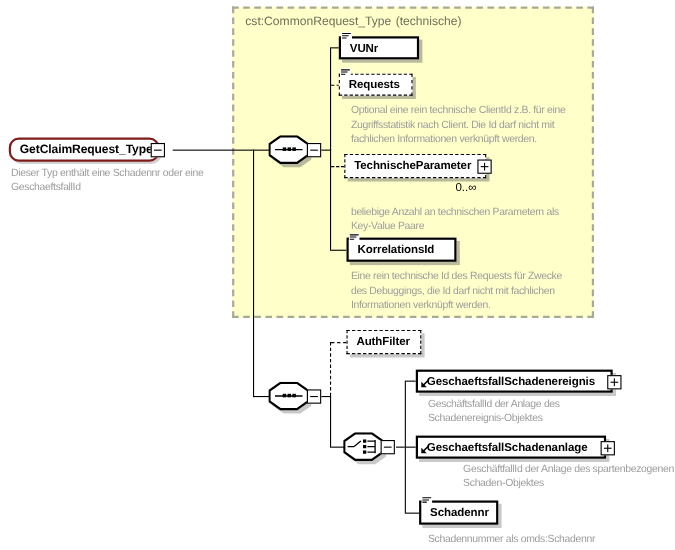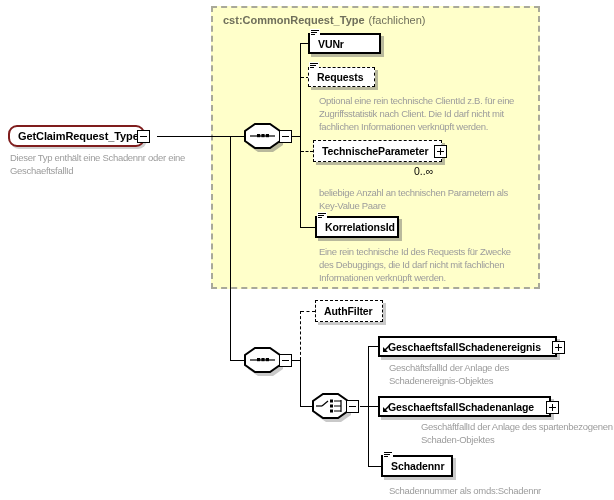--- a/index.html
+++ b/index.html
@@ -2,21 +2,21 @@
 <html><head>
 <meta charset="utf-8">
 <style>
   html,body{margin:0;padding:0;background:#fff;}
   .canvas{position:relative;width:614px;height:500px;background:#ffffff;overflow:hidden;
           font-family:"Liberation Sans", sans-serif;}
   
   .ext{position:absolute;left:211px;top:6px;width:329px;height:283px;background:#ffffca;
        border:2px dashed #a9a99a;box-sizing:border-box;}
   .ext-title{position:absolute;left:10px;top:6px;font-size:11px;color:#6f6f5b;white-space:nowrap;}
-  .ext-title .b{font-weight:bold;}
+  .ext-title .b{font-weight:normal;}
   .ext-title .n{margin-left:4px;font-weight:normal;}
   
   .ln{position:absolute;background:#000;}
   .lnh-d{position:absolute;height:0;border-top:1px dashed #000;background:none;}
   .lnv-d{position:absolute;width:0;border-left:1px dashed #000;background:none;}
   
   .ebox{position:absolute;background:#fff;box-sizing:border-box;display:flex;align-items:center;
         white-space:nowrap;}
   .solid{border:2px solid #000;box-shadow:3px 3px 0 #b9b99c;}
   .dash{border:1px dashed #000;box-shadow:3px 3px 0 #b9b99c;}
@@ -43,21 +43,21 @@
   .aref{position:absolute;left:1px;bottom:1px;}
   .oct{position:absolute;}
 </style>
 </head>
 <body>
 
 <div class="canvas">
 
   <div class="ext">
     <div class="ext-title">
-      <span class="b">cst:CommonRequest_Type</span><span class="n">(fachlichen)</span>
+      <span class="b">cst:CommonRequest_Type</span><span class="n">(technische)</span>
     </div>
   </div>
 
   <div class="ln" style="left:157px;top:136px;width:90px;height:1px;"></div>
   <div class="ln" style="left:230px;top:136px;width:1px;height:225px;"></div>
   <div class="ln" style="left:230px;top:360px;width:17px;height:1px;"></div>
   <div class="ln" style="left:292px;top:136px;width:9px;height:1px;"></div>
   <div class="ln" style="left:300px;top:43px;width:1px;height:185px;"></div>
   <div class="ln" style="left:301px;top:43px;width:8px;height:1px;"></div>
   <div class="lnh-d" style="left:301px;top:77px;width:8px;"></div>
@@ -146,21 +146,21 @@
 fachlichen Informationen verknüpft werden.</div>
 
   <div class="ebox dash stack" style="left:313px;top:140px;width:129px;height:22px;">
     <span class="lbl">TechnischeParameter</span>
     <div class="pm plus" style="left:120px;top:4px;"></div>
   </div>
   <div class="occ" style="left:414px;top:165px;">0..∞</div>
   <div class="ann" style="left:319px;top:186px;width:225px;">beliebige Anzahl an technischen Parametern als
 Key-Value Paare</div>
 
-  <div class="ebox solid" style="left:315px;top:216px;width:84px;height:22px;">
+  <div class="ebox solid" style="left:315px;top:216px;width:100px;height:22px;">
     <svg class="tlines" width="10" height="9">
       <rect x="0" y="0" width="10" height="8" fill="#fff"></rect>
       <line x1="1" y1="1.5" x2="9" y2="1.5" stroke="#000" stroke-width="1"></line>
       <line x1="1" y1="3.5" x2="7" y2="3.5" stroke="#000" stroke-width="1"></line>
       <line x1="1" y1="5.5" x2="5" y2="5.5" stroke="#000" stroke-width="1"></line>
     </svg>
     <span class="lbl">KorrelationsId</span>
   </div>
   <div class="ann" style="left:319px;top:245px;width:225px;">Eine rein technische Id des Requests für Zwecke
 des Debuggings, die Id darf nicht mit fachlichen

